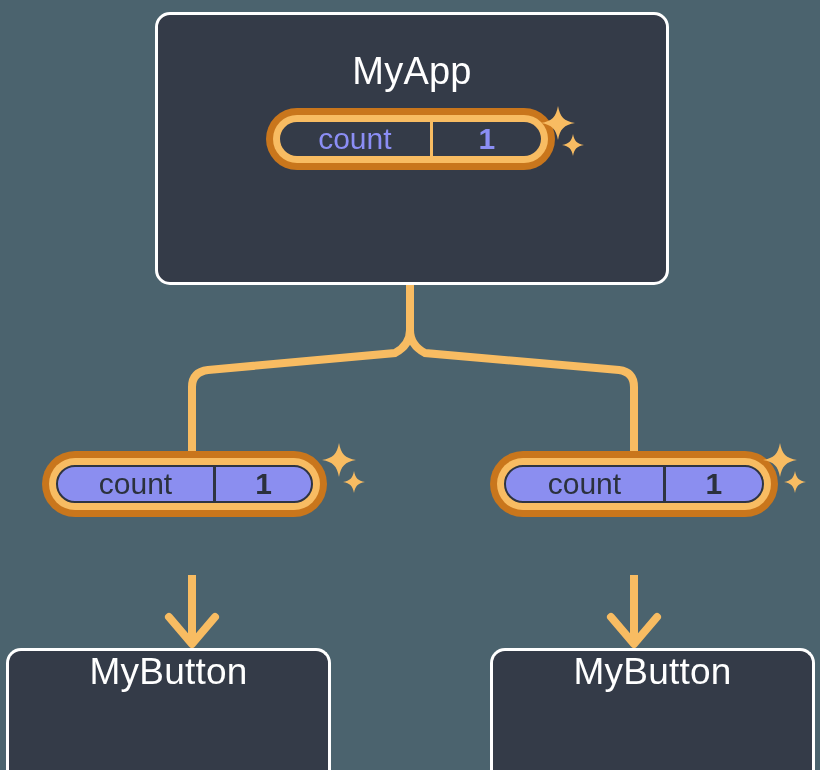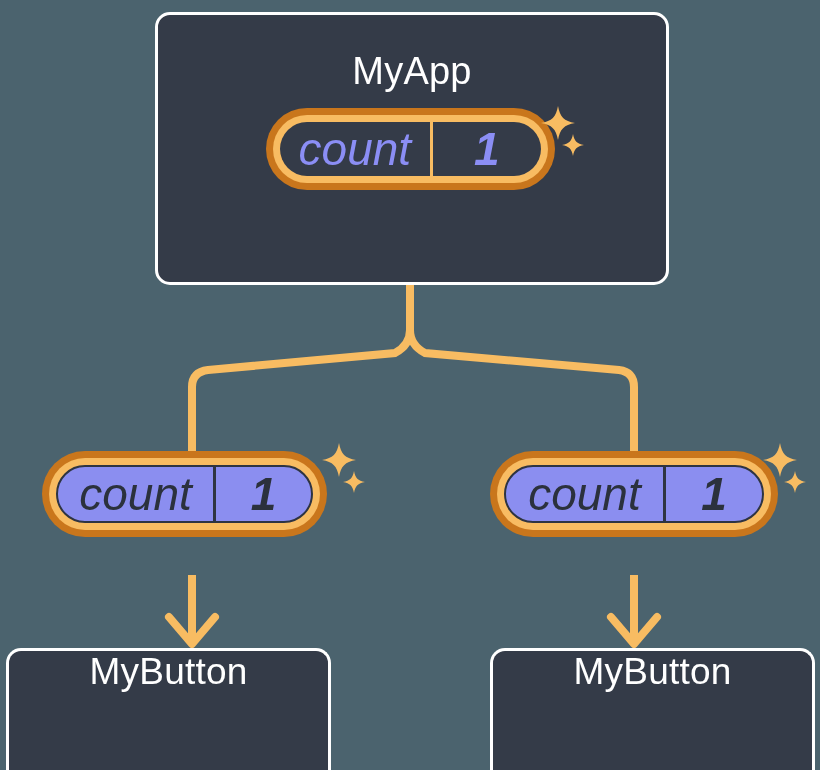--- a/index.html
+++ b/index.html
@@ -100,24 +100,23 @@
     display: flex;
     align-items: stretch;
     height: 100%;
     border-radius: 999px;
     overflow: hidden;
   }
   .pill-key, .pill-val {
     display: flex;
     align-items: center;
     justify-content: center;
-    font-size: 46px;
+    font-size: 30px;
     font-weight: 400;
     white-space: nowrap;
-    font-style: italic;
   }
   .pill-val {
     font-weight: 700;
   }
 
   
   .pill--filled .pill-body {
     background: #8b8ef0;
     border: 2px solid #2e3442;
   }

